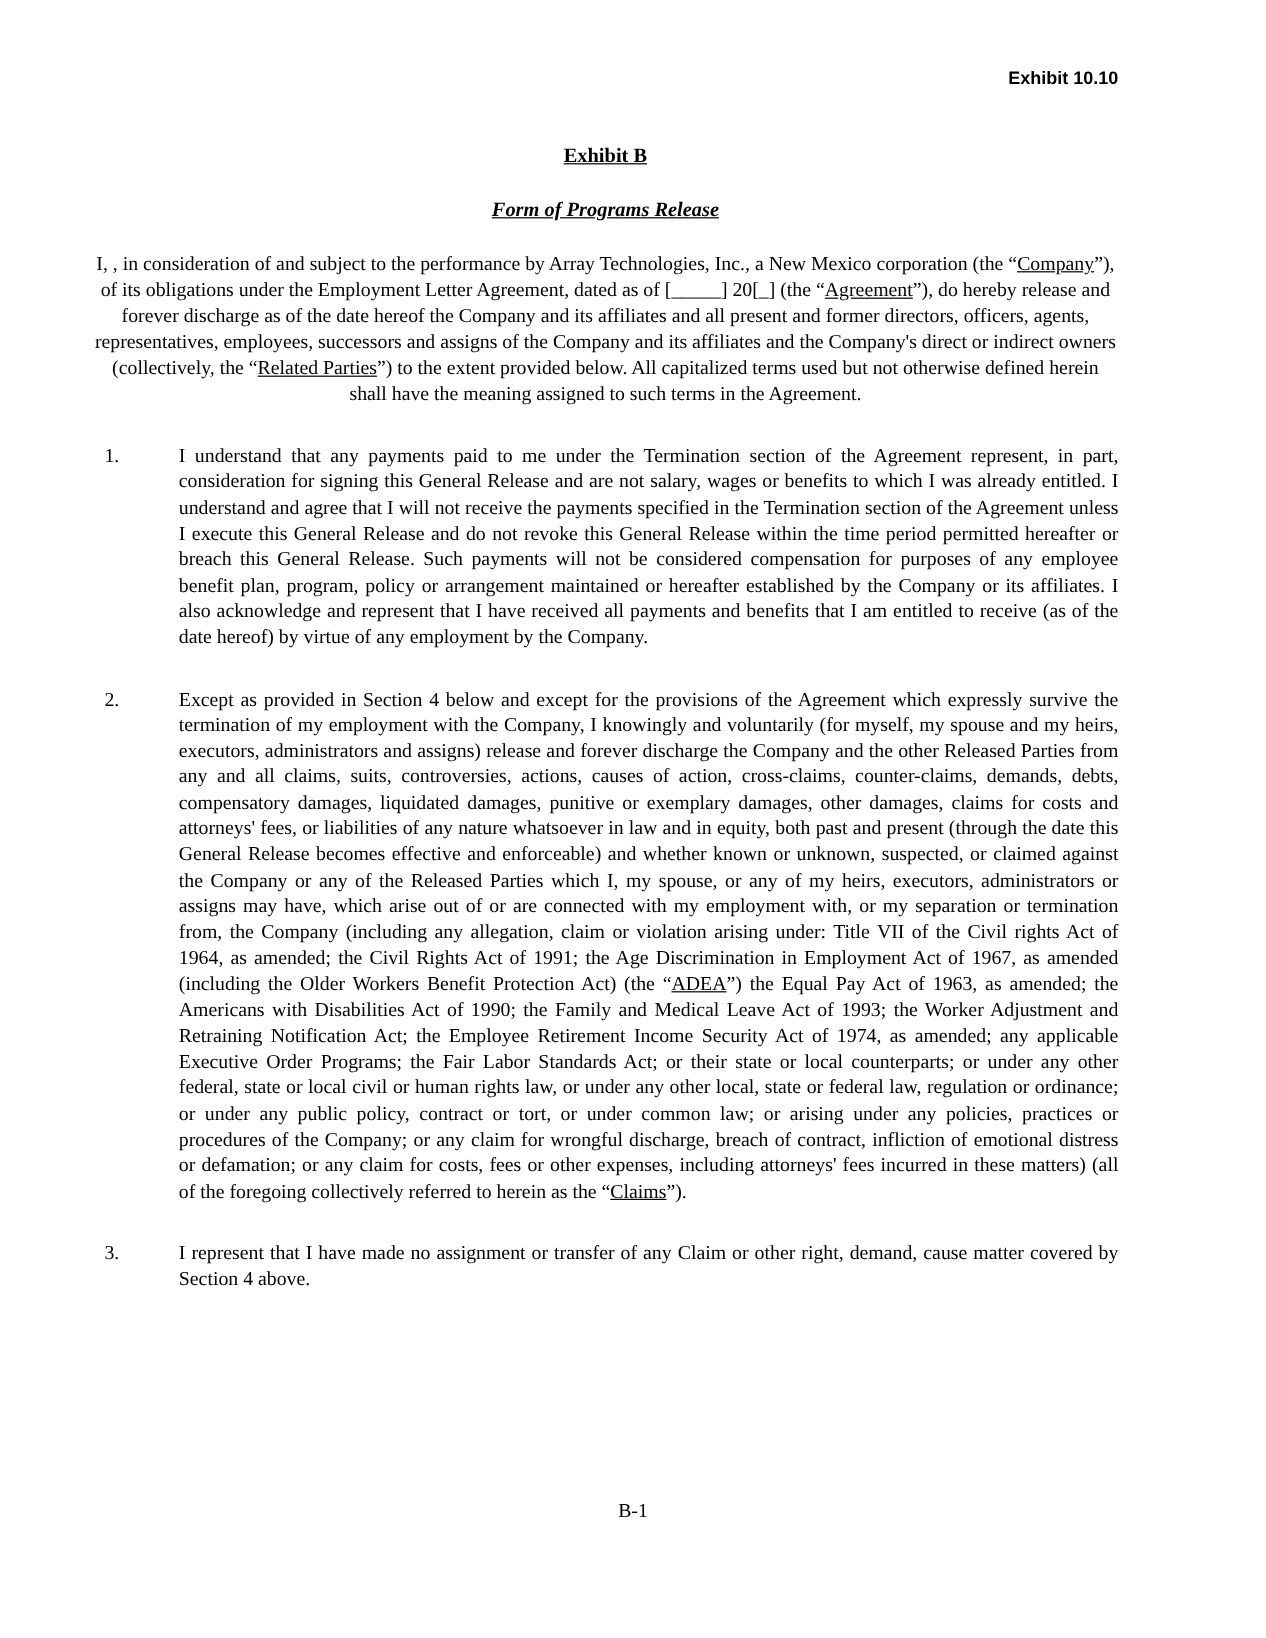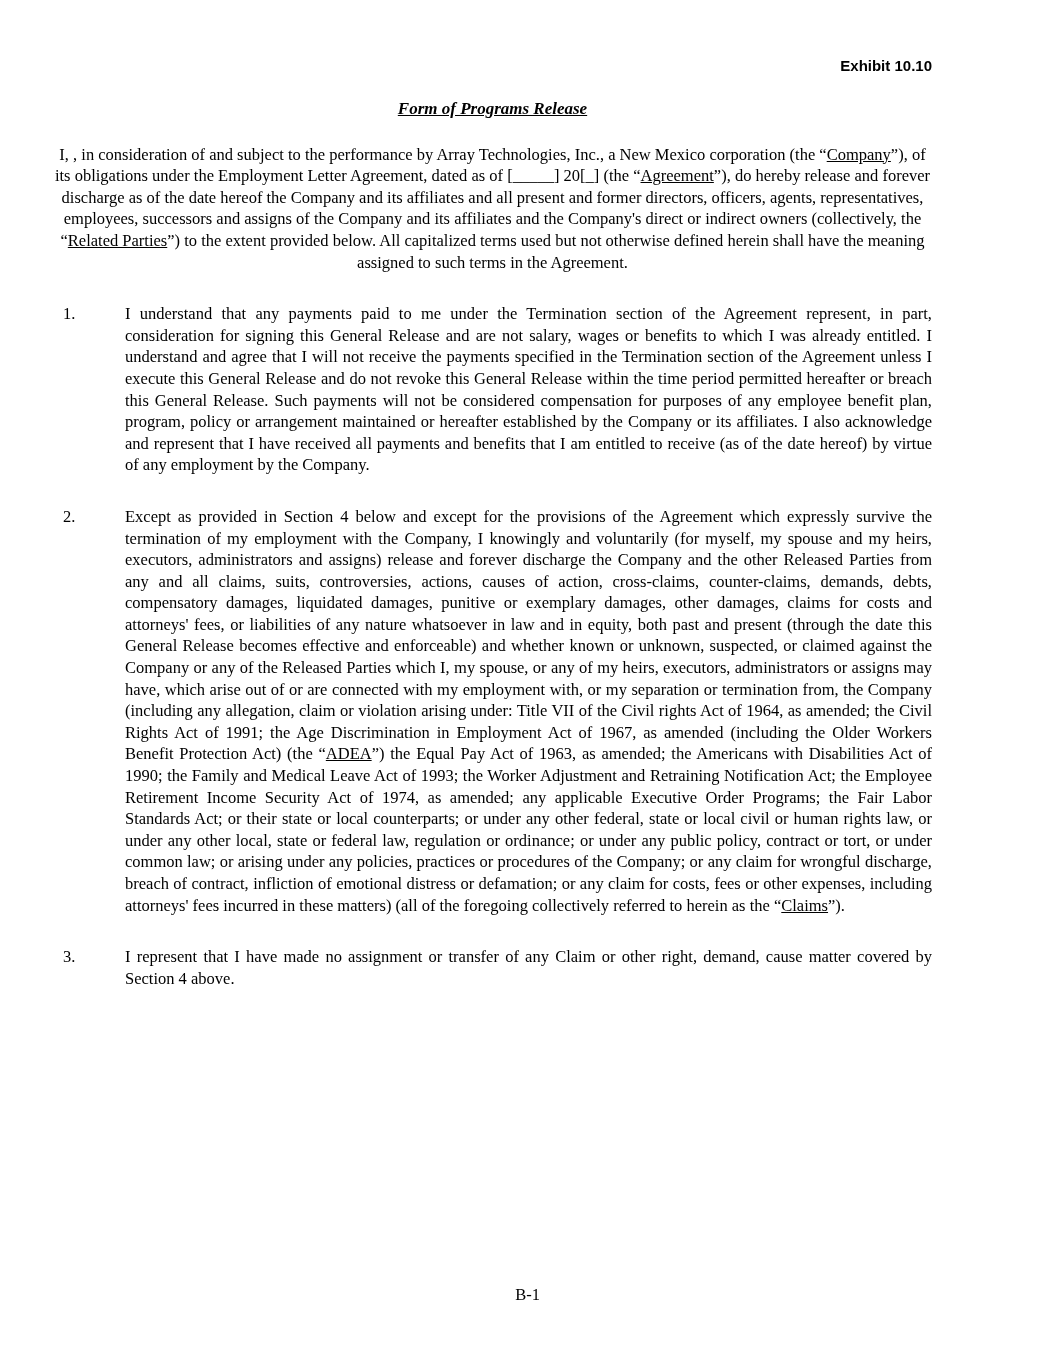--- a/index.html
+++ b/index.html
@@ -8,21 +8,21 @@
     position: relative;
     width: 1055px;
     min-height: 1365px;
     background: #ffffff;
     color: #000000;
     font-family: "Liberation Serif", "DejaVu Serif", serif;
     font-size: 16.5px;
     line-height: 21.6px;
   }
   .content {
-    padding: 57px 123px 120px 53px;
+    padding: 57px 123px 120px 77px;
   }
   .exhibit-label {
     text-align: right;
     font-family: "Liberation Sans", sans-serif;
     font-weight: bold;
     font-size: 15px;
     line-height: 18px;
   }
   .doc-title {
     text-align: center;
@@ -58,30 +58,30 @@
     flex: 1 1 auto;
     text-align: justify;
   }
   .page-number {
     position: absolute;
     left: 0;
     right: 0;
     top: 1248px;
     text-align: center;
     font-size: 16.5px;
-    margin-top: 36px;
   }
 </style>
 </head>
 <body>
 
 <div class="page">
   <div class="content">
     <div class="exhibit-label">Exhibit 10.10</div>
 
+    <div class="doc-title">Exhibit B</div>
 
     <div class="doc-subtitle">Form of Programs Release</div>
 
     <p class="intro"><span class="text-run">I,  , in consideration of and subject to the performance by Array Technologies, Inc., a New Mexico corporation (the “</span><span class="defined-term">Company</span><span class="text-run">”), of its obligations under the Employment Letter Agreement, dated as of [_____] 20[_] (the “</span><span class="defined-term">Agreement</span><span class="text-run">”), do hereby release and forever discharge as of the date hereof the Company and its affiliates and all present and former directors, officers, agents, representatives, employees, successors and assigns of the Company and its affiliates and the Company's direct or indirect owners (collectively, the “</span><span class="defined-term">Related Parties</span><span class="text-run">”) to the extent provided below. All capitalized terms used but not otherwise defined herein shall have the meaning assigned to such terms in the Agreement.</span></p>
 
     <div class="list" id="list">
         <div class="list-item">
           <div class="item-number">1.</div>
           <div class="item-body"><span class="text-run">I understand that any payments paid to me under the Termination section of the Agreement represent, in part, consideration for signing this General Release and are not salary, wages or benefits to which I was already entitled.  I understand and agree that I will not receive the payments specified in the Termination section of the Agreement unless I execute this General Release and do not revoke this General Release within the time period permitted hereafter or breach this General Release. Such payments will not be considered compensation for purposes of any employee benefit plan, program, policy or arrangement maintained or hereafter established by the Company or its affiliates.  I also acknowledge and represent that I have received all payments and benefits that I am entitled to receive (as of the date hereof) by virtue of any employment by the Company.</span></div>
         </div>

